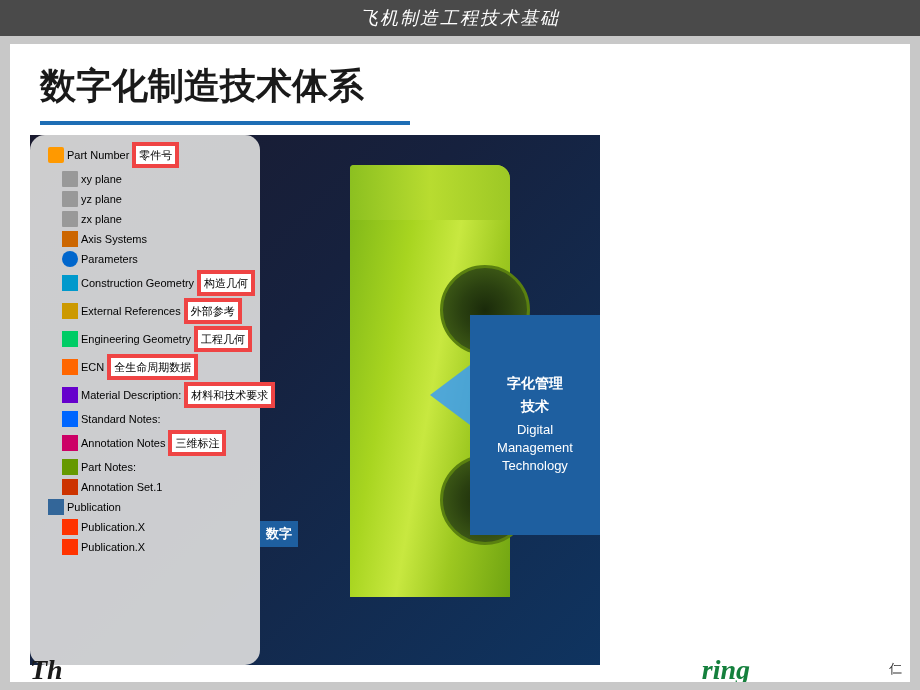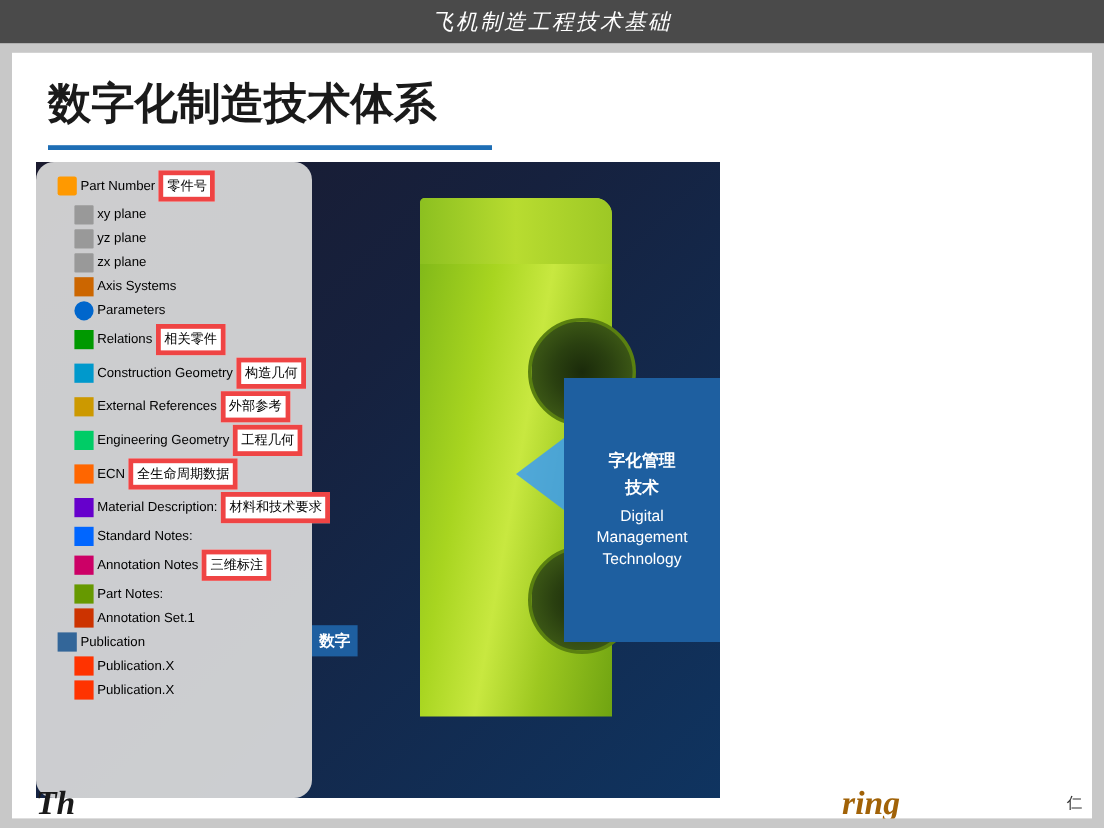--- a/index.html
+++ b/index.html
@@ -295,21 +295,21 @@
       font-size: 28px;
       font-weight: bold;
       color: #1a1a1a;
       font-style: italic;
       font-family: 'Times New Roman', serif;
     }
 
     .bottom-right-text {
       font-size: 28px;
       font-weight: bold;
-      color: #a16207;
+      color: #15803d;
       font-style: italic;
       font-family: 'Times New Roman', serif;
       margin-left: auto;
       margin-right: 140px;
     }
 
     
     .digital-label {
       position: absolute;
       left: 0;
@@ -374,25 +374,20 @@
         <div class="tree-item" style="padding-left:16px">
           <span class="tree-icon tree-icon-axis"></span>
           <span>Axis Systems</span>
         </div>
 
         <div class="tree-item" style="padding-left:16px">
           <span class="tree-icon tree-icon-param"></span>
           <span>Parameters</span>
         </div>
 
-        <div class="tree-item" style="padding-left:16px">
-          <span class="tree-icon tree-icon-relation"></span>
-          <span>Relations</span>
-          <span class="label-badge">相关零件</span>
-        </div>
 
 
 
         <div class="tree-item" style="padding-left:16px">
           <span class="tree-icon tree-icon-construction"></span>
           <span>Construction Geometry</span>
           <span class="label-badge">构造几何</span>
         </div>
 
         <div class="tree-item" style="padding-left:16px">

